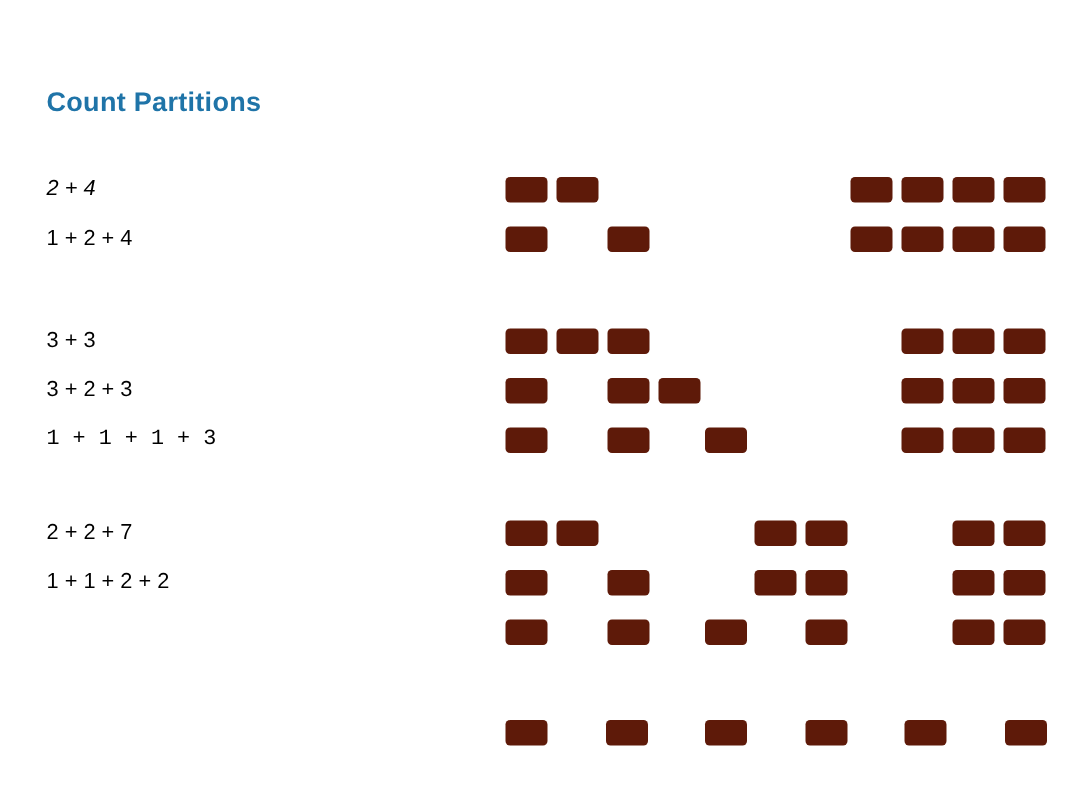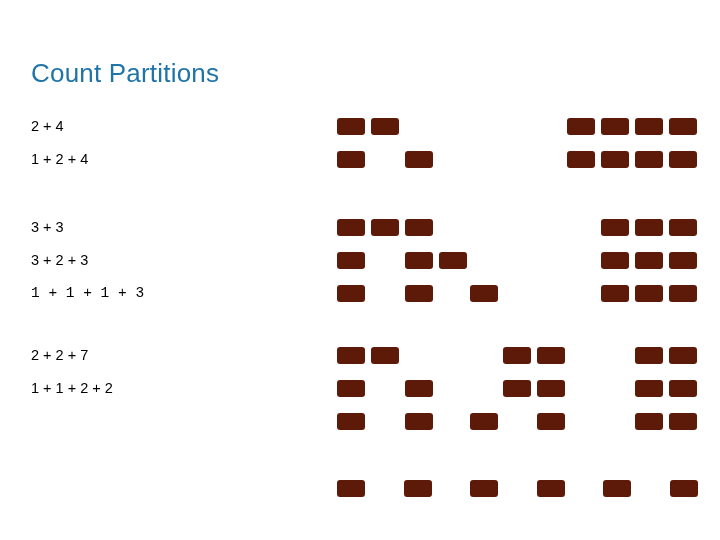--- a/index.html
+++ b/index.html
@@ -17,22 +17,22 @@
   #slide {
     position: relative;
     width: 720px;
     height: 540px;
     background: #ffffff;
   }
   #page-title {
     position: absolute;
     left: 31px;
     top: 58px;
-    font-size: 26px;
-    font-weight: 400;
+    font-size: 18px;
+    font-weight: 700;
     color: #1F74A8;
     letter-spacing: 0.2px;
     white-space: nowrap;
   }
   .partition-group {
     position: absolute;
     left: 0;
     width: 720px;
   }
   .partition-row {
@@ -66,21 +66,21 @@
 </style>
 </head>
 <body>
 
 <div id="slide">
 
   <div id="page-title">Count Partitions</div>
 
   <div id="groups-container">
       <div class="partition-group" style="top: 0px;">
-        <div class="partition-row" style="position: absolute; left: 0px; top: 118px; width: 596px;">
+        <div class="partition-row" style="position: absolute; left: 0px; top: 118px; width: 596px; font-style: italic;">
           <div class="partition-label" style="top: 0px;">2 + 4</div>
           <div class="brick-layer">
             <div class="brick" style="left: 337px; top: 0px; width: 28px; height: 17px; background: rgb(94, 26, 9);"></div>
             <div class="brick" style="left: 371px; top: 0px; width: 28px; height: 17px; background: rgb(94, 26, 9);"></div>
             <div class="brick" style="left: 567px; top: 0px; width: 28px; height: 17px; background: rgb(94, 26, 9);"></div>
             <div class="brick" style="left: 601px; top: 0px; width: 28px; height: 17px; background: rgb(94, 26, 9);"></div>
             <div class="brick" style="left: 635px; top: 0px; width: 28px; height: 17px; background: rgb(94, 26, 9);"></div>
             <div class="brick" style="left: 669px; top: 0px; width: 28px; height: 17px; background: rgb(94, 26, 9);"></div>
           </div>
         </div>

